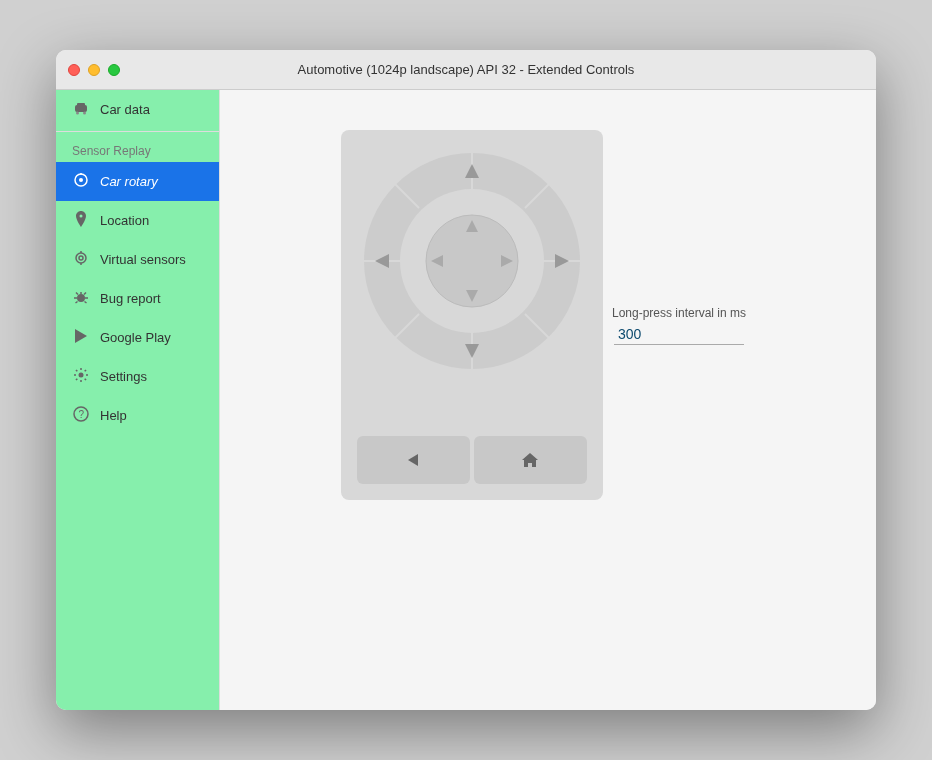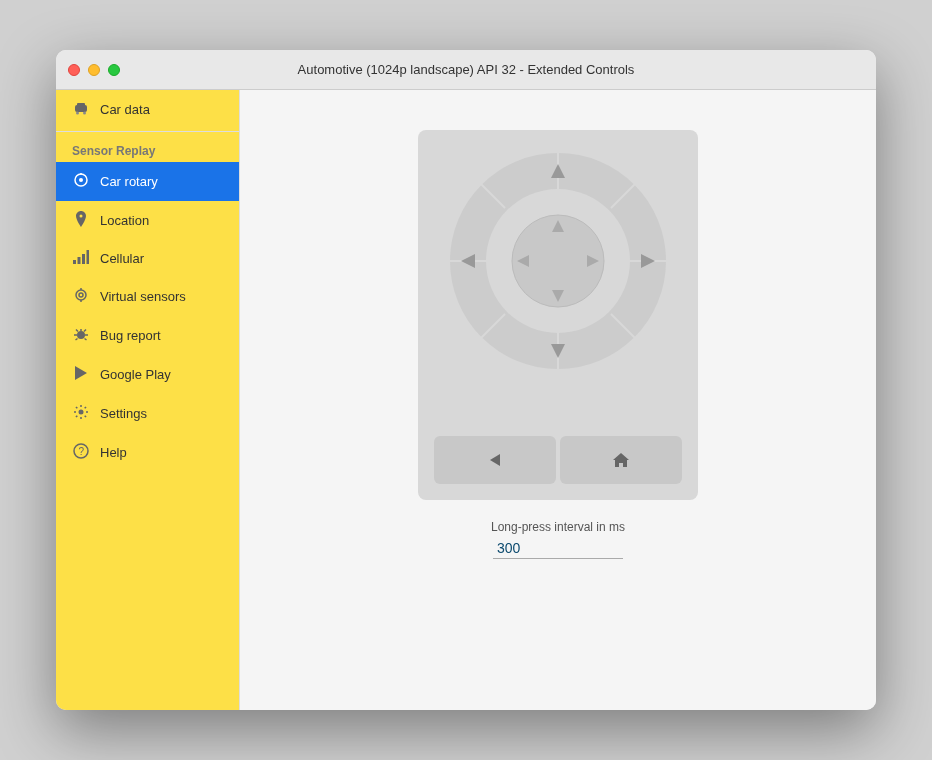--- a/index.html
+++ b/index.html
@@ -51,68 +51,69 @@
       font-size: 13px;
       color: #333;
       font-weight: 500;
     }
     .content {
       display: flex;
       flex: 1;
       overflow: hidden;
     }
     .sidebar {
-      width: 184px;
-      background: #fde047;
+      width: 164px;
+      background: #86efac;
       border-right: 1px solid #ddd;
       overflow-y: auto;
       flex-shrink: 0;
     }
     .sidebar-item {
       display: flex;
       align-items: center;
       padding: 10px 16px;
       cursor: pointer;
       font-size: 13px;
       color: #333;
       gap: 10px;
     }
     .sidebar-item.active {
       background: #1a73e8;
       color: white;
+      font-style: italic;
     }
     .sidebar-item.active .sidebar-icon {
       color: white;
     }
     .sidebar-section-label {
       padding: 10px 16px 4px 16px;
       font-size: 12px;
       color: #777;
-      font-weight: 700;
+      font-weight: 400;
     }
     .sidebar-icon {
       font-size: 14px;
       color: #555;
       width: 18px;
       text-align: center;
       flex-shrink: 0;
     }
     .main-panel {
       flex: 1;
       display: flex;
       flex-direction: column;
       align-items: center;
       padding: 20px;
       overflow-y: auto;
       background: #f5f5f5;
     }
     .rotary-container {
       margin-top: 20px;
       display: flex;
-      flex-direction: column;
+      flex-direction: row;
       align-items: center;
     }
     .rotary-widget {
       width: 280px;
       height: 370px;
       background: #d8d8d8;
       border-radius: 8px;
       display: flex;
       flex-direction: column;
       align-items: center;
@@ -218,31 +219,20 @@
 
       <div class="sidebar-item">
         <span class="sidebar-icon">
           <svg width="14" height="16" viewBox="0 0 14 16" fill="#666">
             <path d="M7 0C4.24 0 2 2.24 2 5c0 3.75 5 11 5 11s5-7.25 5-11c0-2.76-2.24-5-5-5zm0 6.5A1.5 1.5 0 1 1 7 3.5 1.5 1.5 0 0 1 7 6.5z"></path>
           </svg>
         </span>
         <span>Location</span>
       </div>
 
-      <div class="sidebar-item">
-        <span class="sidebar-icon">
-          <svg width="16" height="14" viewBox="0 0 16 14" fill="#666">
-            <rect x="0" y="10" width="3" height="4"></rect>
-            <rect x="4.5" y="7" width="3" height="7"></rect>
-            <rect x="9" y="4" width="3" height="10"></rect>
-            <rect x="13.5" y="0" width="3" height="14"></rect>
-          </svg>
-        </span>
-        <span>Cellular</span>
-      </div>
 
 
       <div class="sidebar-item">
         <span class="sidebar-icon">
           <svg width="16" height="16" viewBox="0 0 16 16" fill="none">
             <circle cx="8" cy="8" r="5" stroke="#666" stroke-width="1.5"></circle>
             <circle cx="8" cy="8" r="2" stroke="#666" stroke-width="1.5"></circle>
             <line x1="8" y1="1" x2="8" y2="3" stroke="#666" stroke-width="1.5"></line>
             <line x1="8" y1="13" x2="8" y2="15" stroke="#666" stroke-width="1.5"></line>
           </svg>

